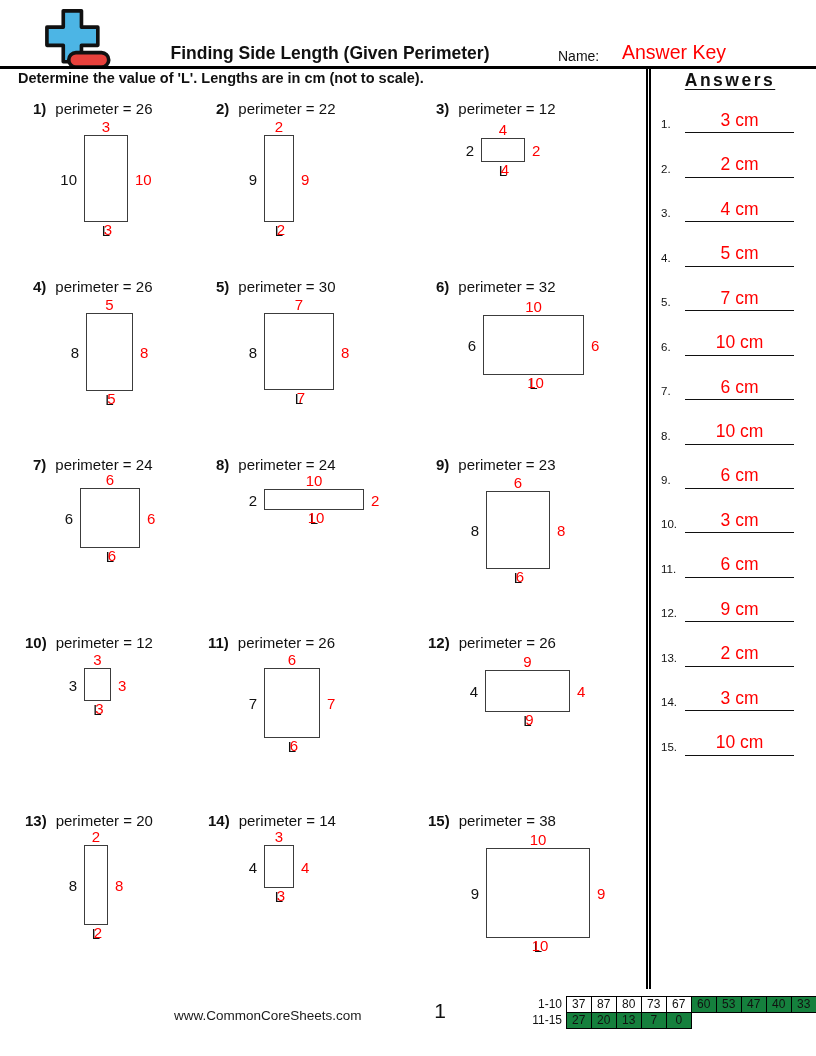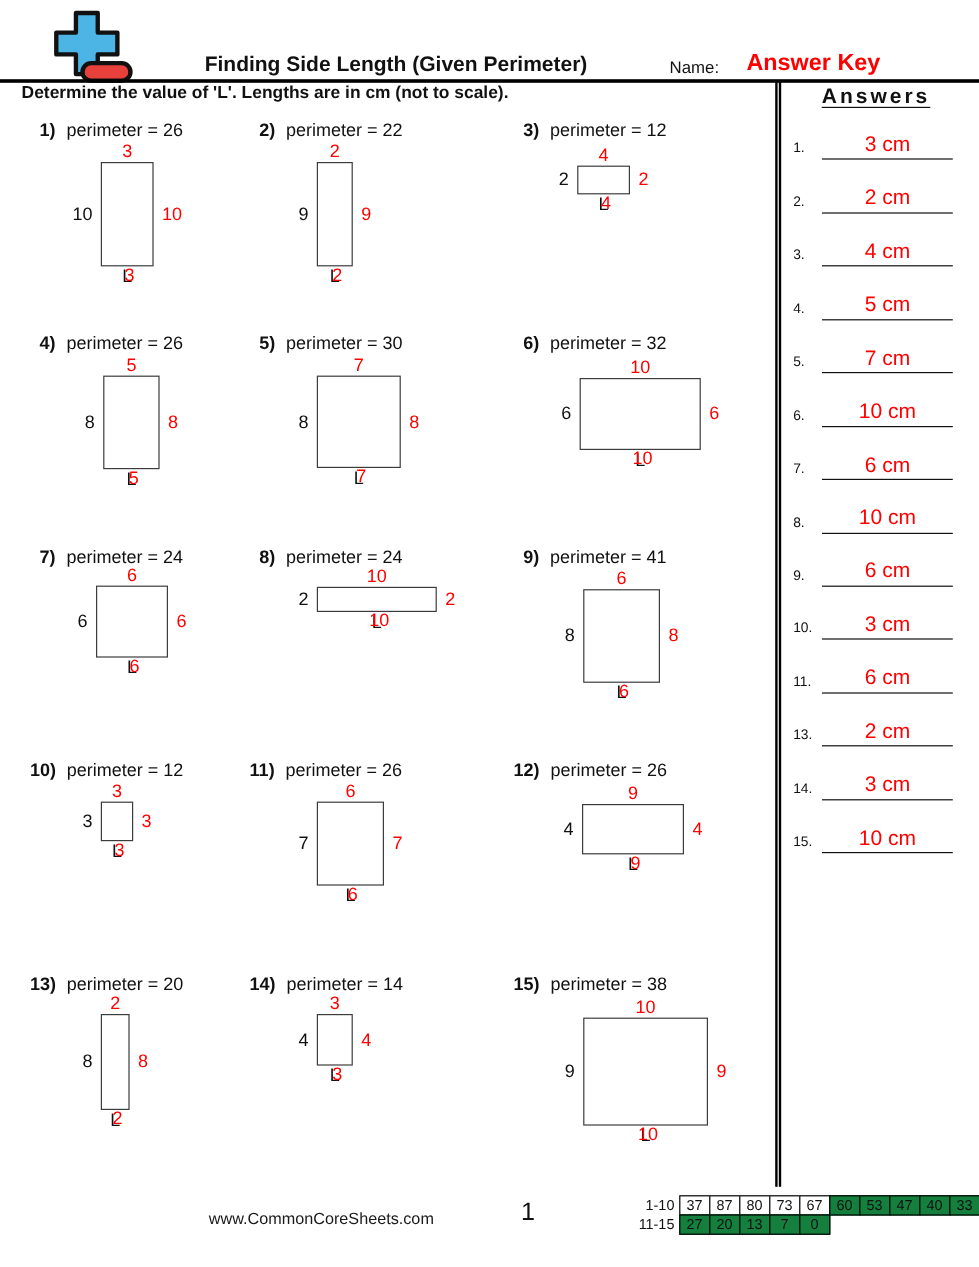--- a/index.html
+++ b/index.html
@@ -4,21 +4,21 @@
 <style>
   html,body{margin:0;padding:0;background:#fff;}
   .page{position:relative;width:816px;height:1056px;background:#fff;overflow:hidden;
         font-family:"Liberation Sans",sans-serif;color:#111;}
 
   
   .logo{position:absolute;left:36px;top:6px;width:80px;height:66px;}
   .page-title{position:absolute;left:120px;top:43px;width:420px;text-align:center;
               font-size:17.5px;font-weight:bold;}
   .name-label{position:absolute;left:558px;top:48px;font-size:14px;}
-  .answer-key{position:absolute;left:622px;top:41px;font-size:19.5px;font-weight:bold;color:#ff0000;}
+  .answer-key{position:absolute;left:622px;top:41px;font-size:19.5px;font-weight:normal;color:#ff0000;}
   .header-rule{position:absolute;left:0;top:66px;width:816px;height:3px;background:#000;}
   .instruction{position:absolute;left:18px;top:70px;font-size:14.5px;font-weight:bold;}
 
   
   .v-divider{position:absolute;left:646px;top:68px;height:921px;width:5px;box-sizing:border-box;
              border-left:2px solid #000;border-right:2px solid #000;}
 
   
   .problem{position:absolute;font-size:15px;}
   .p-head{display:flex;gap:9px;white-space:nowrap;}
@@ -205,21 +205,21 @@
       <span class="lbl-bottom">
         <span class="unk">L</span>
         <span class="ansover">10</span>
       </span>
     </div>
   </div>
 
   <div class="problem" style="left:436px;top:456px">
     <div class="p-head">
       <span class="p-num">9)</span>
-      <span class="p-perim">perimeter = 41</span>
+      <span class="p-perim">perimeter = 23</span>
     </div>
     <div class="rect" style="left:50px;top:35px;width:64px;height:78px">
       <span class="lbl-top">6</span>
       <span class="lbl-left">8</span>
       <span class="lbl-right">8</span>
       <span class="lbl-bottom">
         <span class="unk">L</span>
         <span class="ansover">6</span>
       </span>
     </div>
@@ -359,20 +359,24 @@
       <span class="ans-num">9.</span>
       <span class="ans-line"><span class="ans-val">6 cm</span></span>
     </div>
     <div class="ans-item">
       <span class="ans-num">10.</span>
       <span class="ans-line"><span class="ans-val">3 cm</span></span>
     </div>
     <div class="ans-item">
       <span class="ans-num">11.</span>
       <span class="ans-line"><span class="ans-val">6 cm</span></span>
+    </div>
+    <div class="ans-item">
+      <span class="ans-num">12.</span>
+      <span class="ans-line"><span class="ans-val">9 cm</span></span>
     </div>
     <div class="ans-item">
       <span class="ans-num">13.</span>
       <span class="ans-line"><span class="ans-val">2 cm</span></span>
     </div>
     <div class="ans-item">
       <span class="ans-num">14.</span>
       <span class="ans-line"><span class="ans-val">3 cm</span></span>
     </div>
     <div class="ans-item">

